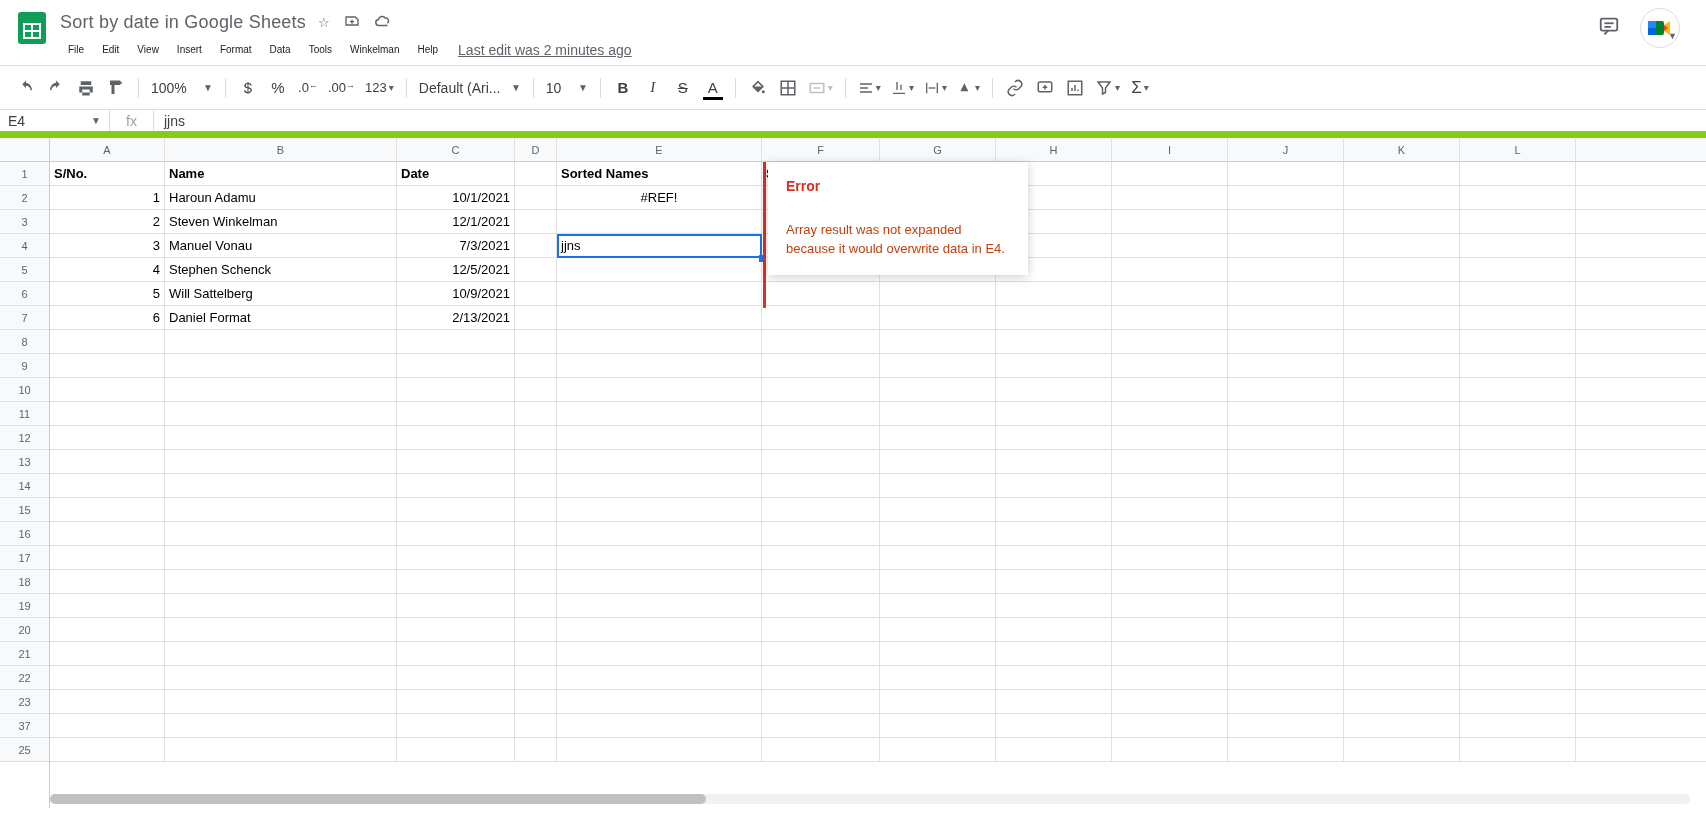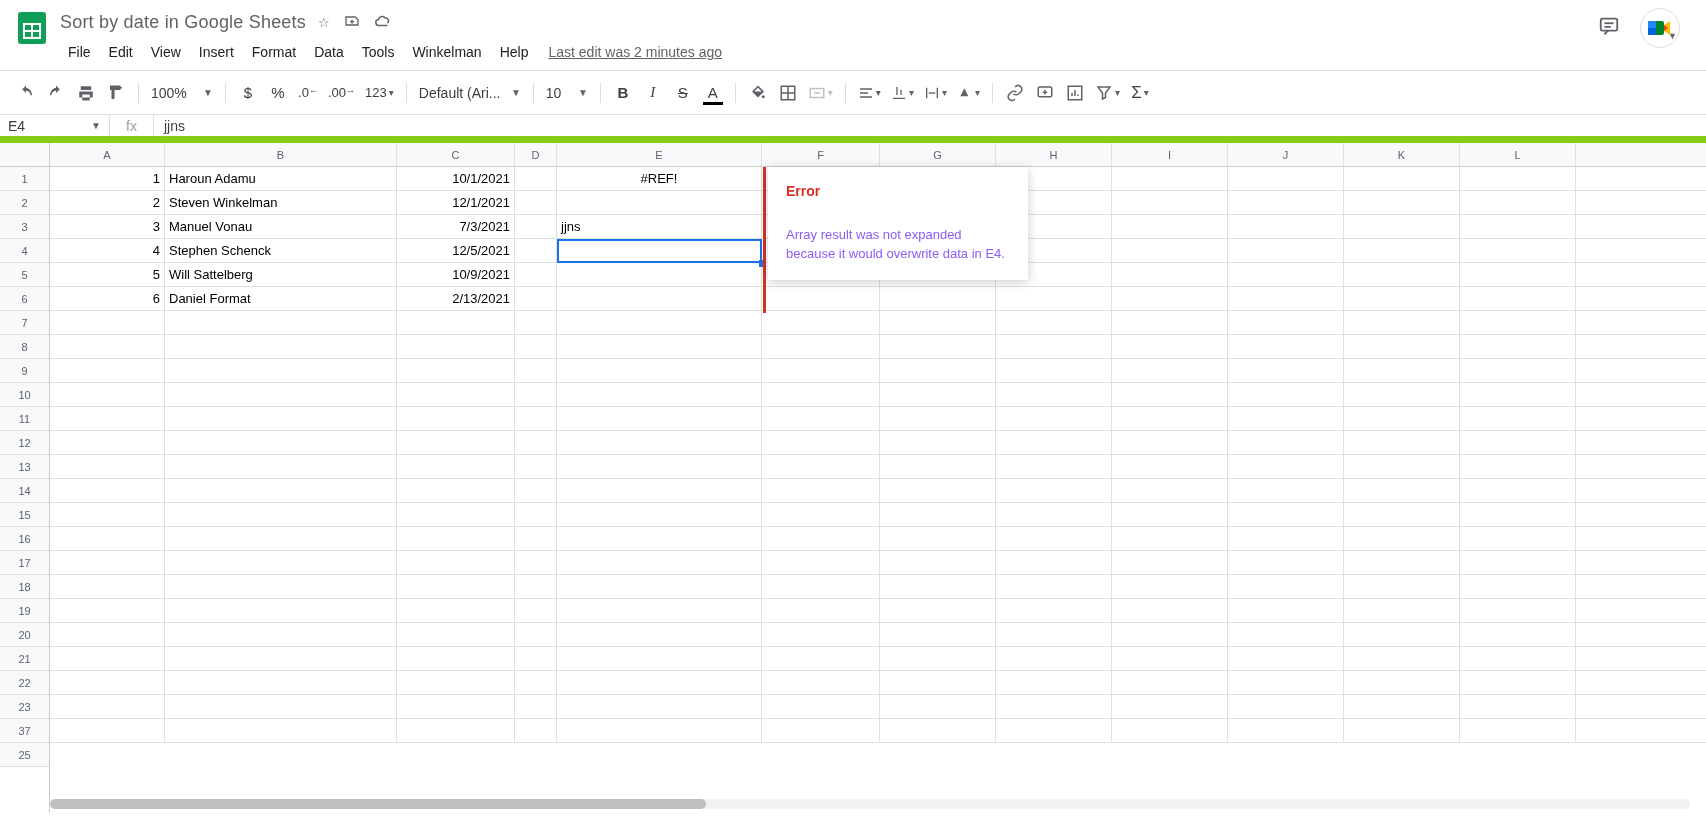--- a/index.html
+++ b/index.html
@@ -8,21 +8,21 @@
 
 .header { display: flex; align-items: flex-start; padding: 8px 12px 0 12px; }
 .logo { width: 40px; height: 40px; margin-right: 8px; display: flex; align-items: center; justify-content: center; }
 .logo-svg { width: 36px; height: 36px; }
 .title-area { flex: 1; }
 .title-row { display: flex; align-items: center; gap: 12px; height: 28px; }
 .doc-title { font-size: 18px; color: #5f6368; letter-spacing: 0.2px; }
 .title-icons { display: flex; gap: 14px; align-items: center; color: #5f6368; }
 .title-icons span { cursor: pointer; }
 .menu-row { display: flex; gap: 2px; align-items: center; margin-top: 4px; }
-.menu-item { padding: 4px 8px; color: #202124; font-size: 14px; cursor: pointer; border-radius: 4px; }
+.menu-item { padding: 4px 8px; color: #202124; font-size: 10px; cursor: pointer; border-radius: 4px; }
 .last-edit { color: #5f6368; text-decoration: underline; margin-left: 10px; font-size: 14px; cursor: pointer; }
 .header-right { display: flex; align-items: center; gap: 20px; padding-right: 14px; }
 .comments-icon { font-size: 20px; color: #5f6368; cursor: pointer; }
 .meet-badge { width: 40px; height: 40px; border-radius: 50%; border: 1px solid #dadce0; display: flex; align-items: center; justify-content: center; position: relative; cursor: pointer; }
 
 .divider-h { height: 1px; background: #dadce0; margin-top: 6px; }
 
 
 .toolbar { display: flex; align-items: center; padding: 6px 12px; gap: 2px; height: 44px; border-bottom: 1px solid #dadce0; }
 .tb-btn { min-width: 28px; height: 28px; display: flex; align-items: center; justify-content: center; color: #5f6368; cursor: pointer; border-radius: 2px; padding: 0 4px; }
@@ -61,21 +61,21 @@
 .cI { width: 116px; } .cJ { width: 116px; } .cK { width: 116px; } .cL { width: 116px; }
 
 
 .sel-box { position: absolute; border: 2px solid #1a73e8; pointer-events: none; }
 .sel-handle { position: absolute; width: 7px; height: 7px; background: #1a73e8; }
 
 
 .err-bar { position: absolute; background: #d93025; width: 3px; }
 .err-tip { position: absolute; background: #fff; box-shadow: 0 2px 10px rgba(0,0,0,0.2); padding: 16px 18px; width: 260px; font-size: 13px; }
 .err-title { color: #d93025; font-weight: bold; margin-bottom: 10px; font-size: 14px; }
-.err-msg { color: #8b5cf6; line-height: 1.45; margin-top: 27px; }
+.err-msg { color: #c2410c; line-height: 1.45; margin-top: 27px; }
 
 .hscroll { position: absolute; bottom: 4px; left: 50px; right: 16px; height: 10px; }
 .hscroll-track { height: 100%; background: #f1f1f1; border-radius: 5px; position: relative; }
 .hscroll-thumb { position: absolute; left: 0; width: 40%; height: 100%; background: #c1c1c1; border-radius: 5px; }
 </style>
 </head>
 <body>
 
 <div class="header">
   <div class="logo">
@@ -320,20 +320,34 @@
         <div class="colhdr cF">F</div>
         <div class="colhdr cG">G</div>
         <div class="colhdr cH">H</div>
         <div class="colhdr cI">I</div>
         <div class="colhdr cJ">J</div>
         <div class="colhdr cK">K</div>
         <div class="colhdr cL">L</div>
       </div>
     <div id="databody">
         <div class="data-row">
+          <div class="cell cA bold">S/No.</div>
+          <div class="cell cB bold">Name</div>
+          <div class="cell cC bold">Date</div>
+          <div class="cell cD"></div>
+          <div class="cell cE bold">Sorted Names</div>
+          <div class="cell cF bold">Sorted Dates</div>
+          <div class="cell cG"></div>
+          <div class="cell cH"></div>
+          <div class="cell cI"></div>
+          <div class="cell cJ"></div>
+          <div class="cell cK"></div>
+          <div class="cell cL"></div>
+        </div>
+        <div class="data-row">
           <div class="cell cA right">1</div>
           <div class="cell cB">Haroun Adamu</div>
           <div class="cell cC right">10/1/2021</div>
           <div class="cell cD"></div>
           <div class="cell cE center">#REF!</div>
           <div class="cell cF"></div>
           <div class="cell cG"></div>
           <div class="cell cH"></div>
           <div class="cell cI"></div>
           <div class="cell cJ"></div>

